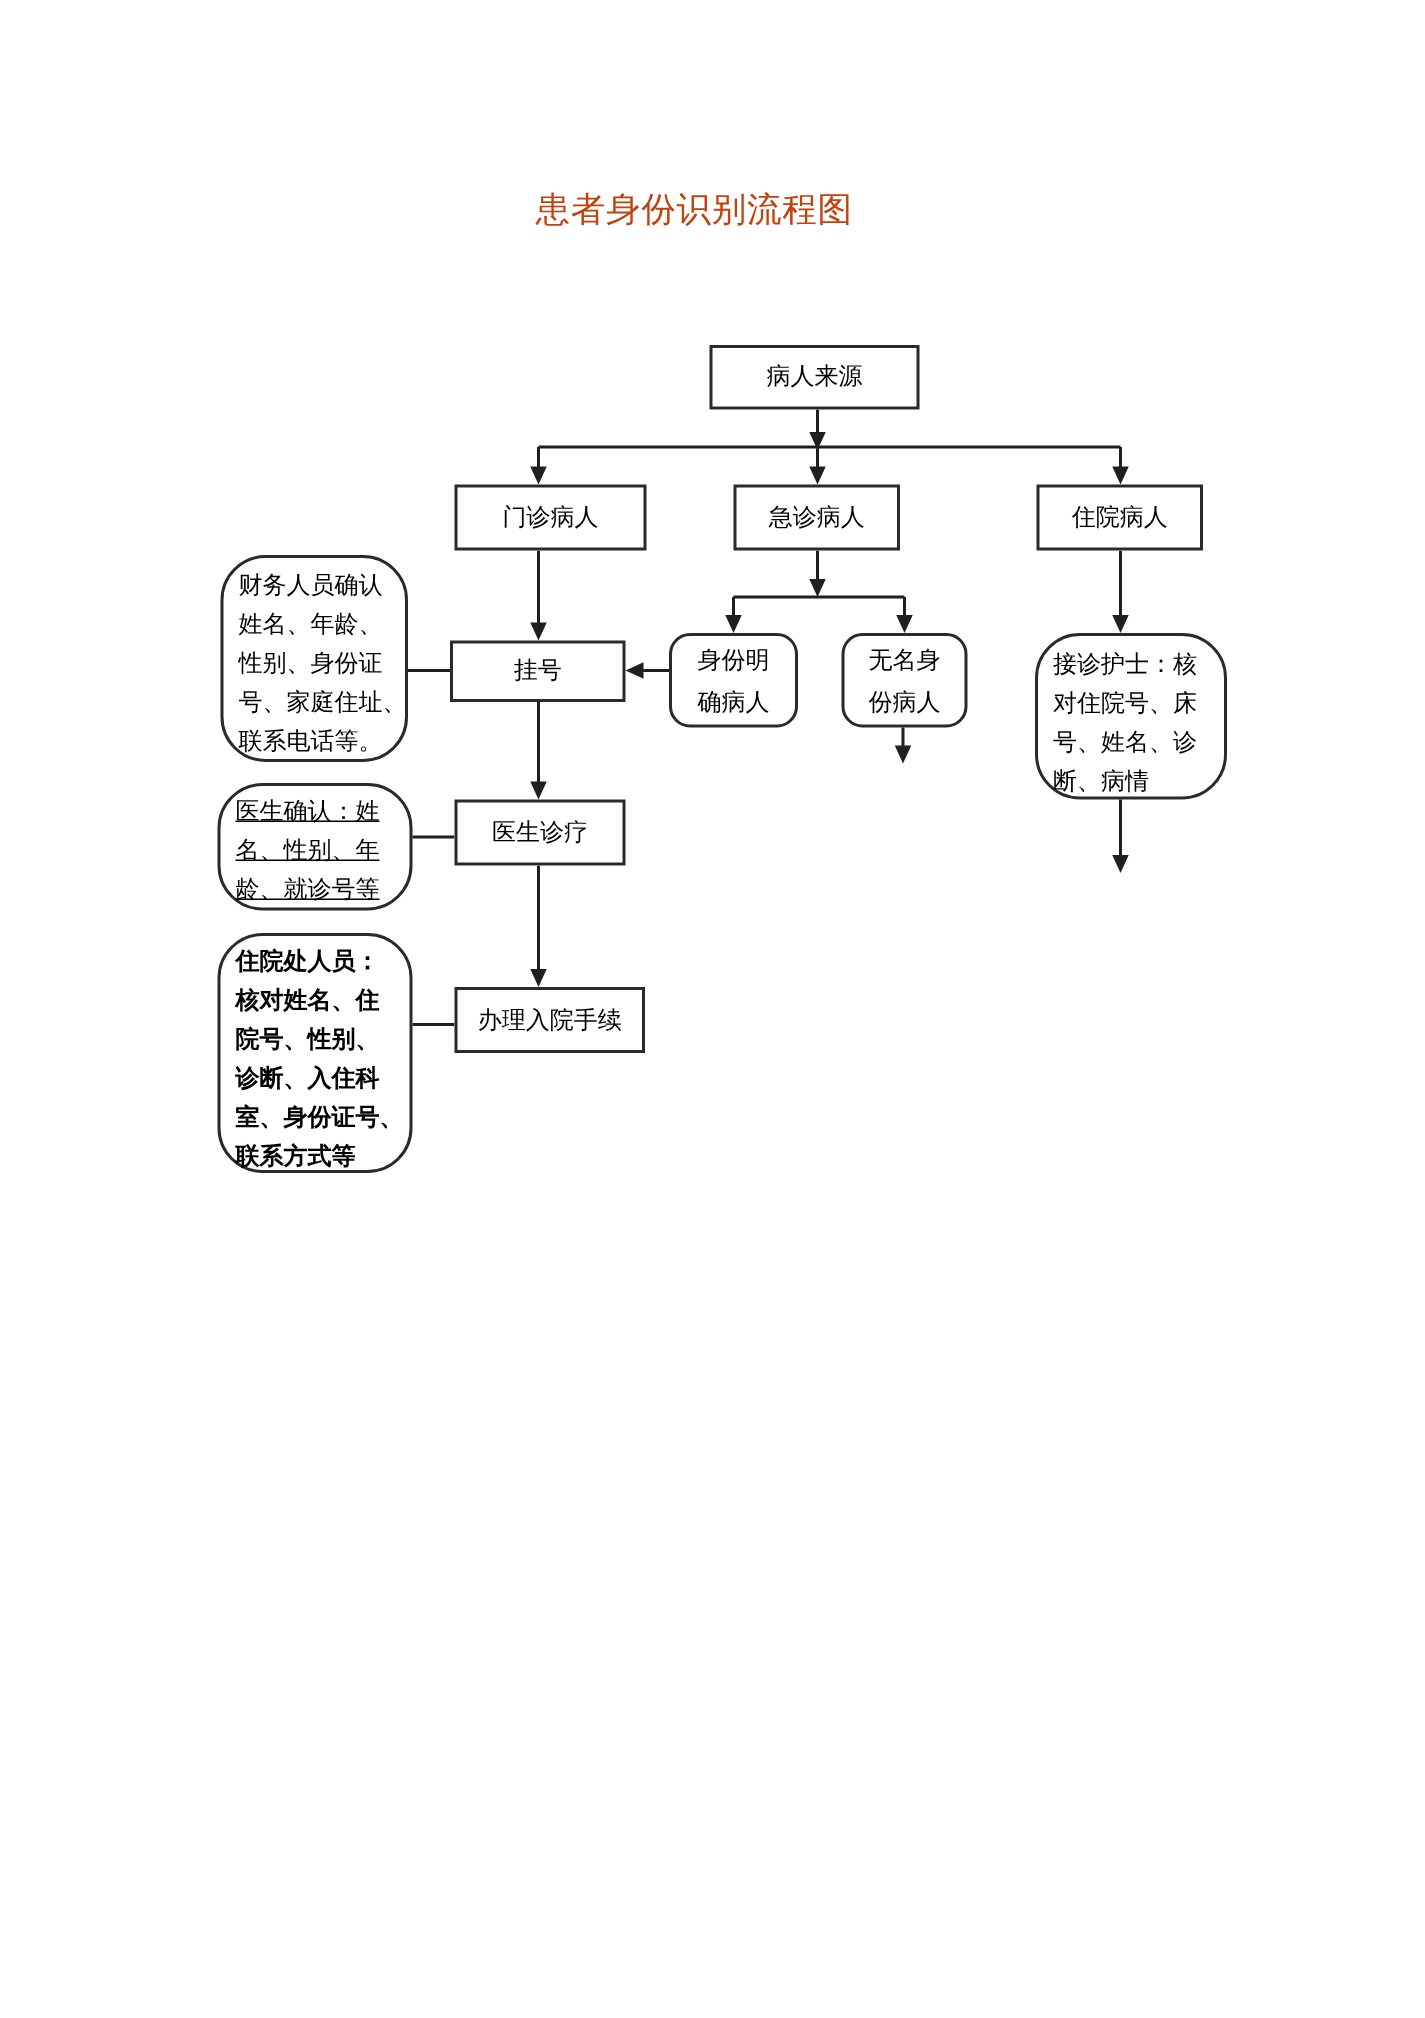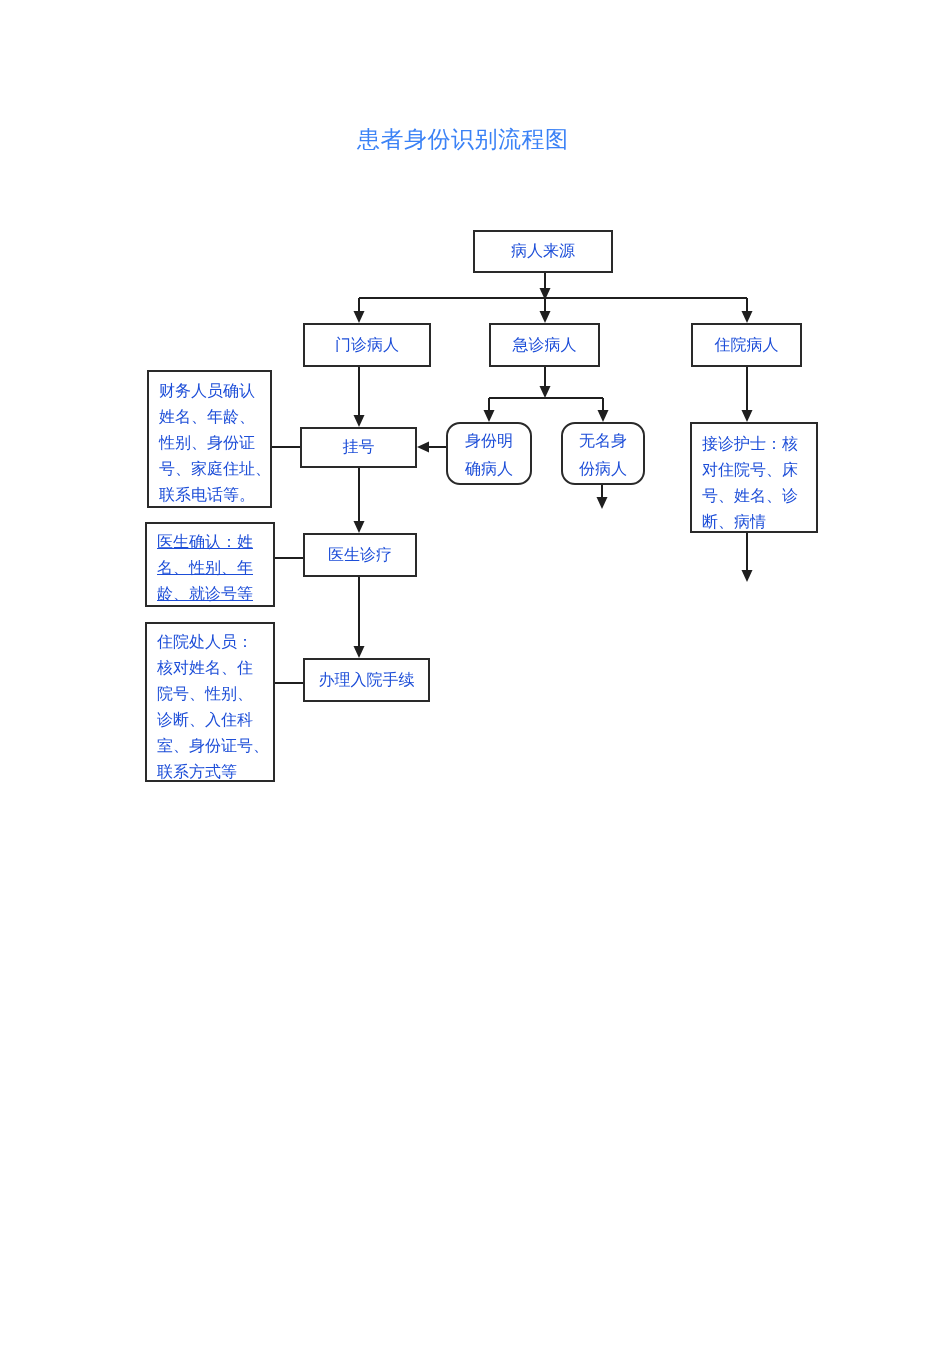--- a/index.html
+++ b/index.html
@@ -11,52 +11,53 @@
     font-family: "Liberation Sans", "DejaVu Sans", sans-serif;
     color: #000000;
     overflow: hidden;
   }
   .doc-title {
     position: absolute;
     left: 357px;
     top: 124px;
     font-size: 23px;
     letter-spacing: 0.5px;
-    color: #3b82f6;
+    color: #c2410c;
     white-space: nowrap;
   }
   .connectors {
     position: absolute;
     left: 0; top: 0;
     pointer-events: none;
   }
   .connectors line { stroke: #1f1f1f; stroke-width: 2; }
   .connectors polygon { fill: #1f1f1f; stroke: none; }
   .box {
     position: absolute;
     box-sizing: border-box;
     border: 2px solid #2a2a2a;
     background: #ffffff;
     font-size: 16px;
-    color: #1d4ed8;
+    color: #000000;
     white-space: nowrap;
   }
   .box.flow {
     display: flex;
     align-items: center;
     justify-content: center;
     text-align: center;
   }
   .box.center-multi {
     text-align: center;
     border-radius: 14px;
   }
   .box.note {
     border-width: 2px;
     text-align: left;
+    border-radius: 30px;
   }
   .note div, .center-multi div { line-height: 26px; }
 </style>
 </head>
 <body>
 
 <div class="page">
 
   <div class="doc-title">患者身份识别流程图</div>
 
@@ -165,21 +166,21 @@
   <div class="box note" style="left:145px;top:522px;width:130px;height:85px;padding:5px 0 0 10px;text-decoration:underline;">
     <div>医生确认：姓</div>
     <div>名、性别、年</div>
     <div>龄、就诊号等</div>
   </div>
 
   <div class="box flow" style="left:303px;top:533px;width:114px;height:44px;">
     <span>医生诊疗</span>
   </div>
 
-  <div class="box note" style="left:145px;top:622px;width:130px;height:160px;padding:5px 0 0 10px;">
+  <div class="box note" style="left:145px;top:622px;width:130px;height:160px;padding:5px 0 0 10px;font-weight:bold;">
     <div>住院处人员：</div>
     <div>核对姓名、住</div>
     <div>院号、性别、</div>
     <div>诊断、入住科</div>
     <div>室、身份证号、</div>
     <div>联系方式等</div>
   </div>
 
   <div class="box flow" style="left:303px;top:658px;width:127px;height:44px;">
     <span>办理入院手续</span>

